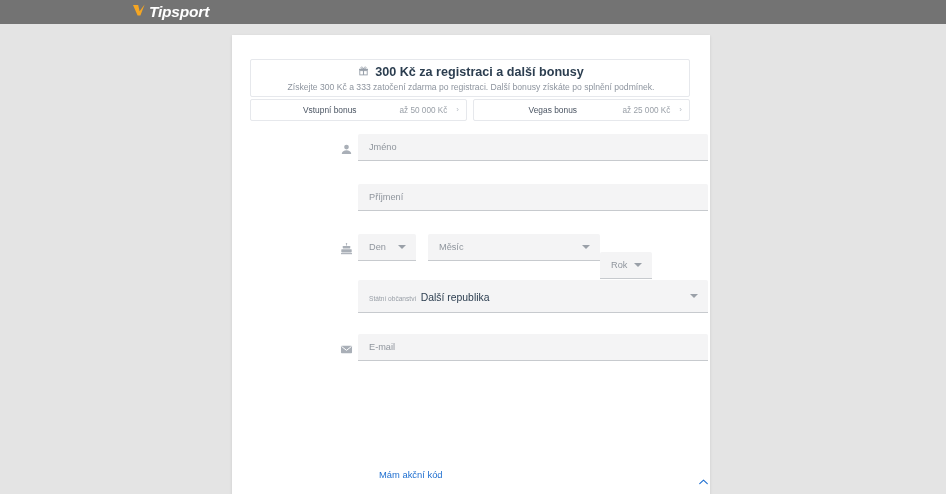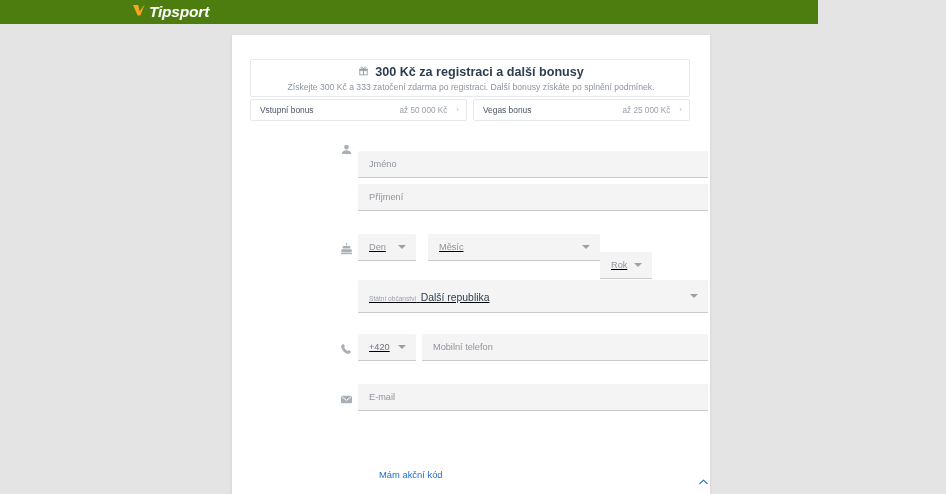--- a/index.html
+++ b/index.html
@@ -8,22 +8,22 @@
     width: 946px; height: 494px;
     overflow: hidden;
     background: #e4e4e4;
     font-family: "Liberation Sans", sans-serif;
     -webkit-font-smoothing: antialiased;
   }
 
   
   .topbar {
     position: absolute; left: 0; top: 0;
-    width: 818px; height: 24px;
-    background: #4d7c0f;
+    width: 946px; height: 24px;
+    background: #737373;
     display: flex; align-items: center;
   }
   .brand {
     position: absolute; left: 131px; top: 2px;
     display: flex; align-items: center; gap: 2px;
     height: 20px;
   }
   .brand-mark { display: block; }
   .brand-text {
     color: #ffffff;
@@ -73,20 +73,21 @@
 
   .bonus-row { position: absolute; left: 18px; top: 64px; width: 440px; height: 22px; }
   .bonus-chip {
     position: absolute; top: 0; height: 22px;
     border: 1px solid #e6e8ec;
     border-radius: 2px;
     background: #fff;
     display: flex; align-items: center;
     padding: 0 7px 0 9px;
     cursor: pointer;
+    text-align: center;
   }
   .bonus-chip.left  { left: 0;   width: 217px; }
   .bonus-chip.right { left: 223px; width: 217px; }
   .chip-label { font-size: 8.4px; color: #4b5563; flex: 1; }
   .chip-value { font-size: 8.2px; color: #9aa0a8; margin-right: 9px; }
   .chip-arrow { font-size: 8px; color: #b6bcc4; line-height: 1; }
 
   
   .form { position: absolute; left: 0; top: 95px; width: 478px; }
   .frow { position: relative; height: 50px; }
@@ -98,37 +99,37 @@
   }
 
   .field {
     position: absolute;
     background: #f4f4f5;
     border-bottom: 1px solid #c7cace;
     border-radius: 2px 2px 0 0;
     display: flex; align-items: center;
     cursor: text;
   }
-  .field.sel { cursor: pointer; text-decoration: underline; }
+  .field.sel { cursor: pointer; }
   .field-ph {
     font-size: 9.2px; color: #8f959d;
     padding-left: 11px;
     flex: 1;
     white-space: nowrap; overflow: hidden;
   }
   .caret {
     width: 0; height: 0;
     border-left: 4px solid transparent;
     border-right: 4px solid transparent;
     border-top: 4px solid #9aa0a8;
     margin-right: 10px;
   }
 
   
-  .f-jmeno     { left: 126px; top: 21px;  width: 350px; height: 27px; justify-content: center; }
+  .f-jmeno     { left: 126px; top: 4px;  width: 350px; height: 27px; justify-content: center; }
   .f-prijmeni  { left: 126px; top: 4px;  width: 350px; height: 27px; }
   .f-den       { left: 126px; top: 4px;  width: 58px;  height: 27px; }
   .f-mesic     { left: 196px; top: 4px;  width: 172px; height: 27px; }
   .f-rok       { left: 368px; top: 22px;  width: 52px;  height: 27px; }
   .f-obcanstvi { left: 126px; top: 0px;  width: 350px; height: 33px; }
   .f-prefix    { left: 126px; top: 4px;  width: 58px;  height: 27px; }
   .f-tel       { left: 190px; top: 4px;  width: 286px; height: 27px; }
   .f-email     { left: 126px; top: 4px;  width: 350px; height: 27px; }
 
   .f-obcanstvi .stack { flex: 1; padding-left: 11px; }
@@ -239,34 +240,20 @@
       <div class="frow">
         <div class="field sel f-obcanstvi">
           <span class="stack">
             <span class="sel-label">Státní občanství</span>
             <span class="sel-value">Další republika</span>
           </span>
           <span class="caret"></span>
         </div>
       </div>
 
-      <div class="frow">
-        <span class="ficon">
-          <svg width="12" height="12" viewBox="0 0 16 16">
-            <path d="M4.2 1.6 C5.2 1.6 5.6 2.2 6.1 3.6 C6.5 4.8 6.3 5.2 5.5 5.9 C6.3 7.8 8.2 9.7 10.1 10.5 C10.8 9.7 11.2 9.5 12.4 9.9 C13.8 10.4 14.4 10.8 14.4 11.8 C14.4 13.2 13 14.4 11.8 14.4 C7 14.4 1.6 9 1.6 4.2 C1.6 3 2.8 1.6 4.2 1.6 Z" fill="#a9afb7"></path>
-          </svg>
-        </span>
-        <div class="field sel f-prefix">
-          <span class="field-ph">+420</span>
-          <span class="caret"></span>
-        </div>
-        <div class="field f-tel">
-          <span class="field-ph">Mobilní telefon</span>
-        </div>
-      </div>
 
       <div class="frow">
         <span class="ficon">
           <svg width="13" height="13" viewBox="0 0 16 16">
             <rect x="1.2" y="3.4" width="13.6" height="9.2" rx="1" fill="#a9afb7"></rect>
             <path d="M1.8 4.2 L8 9 L14.2 4.2" fill="none" stroke="#ffffff" stroke-width="1.2"></path>
           </svg>
         </span>
         <div class="field f-email">
           <span class="field-ph">E-mail</span>

